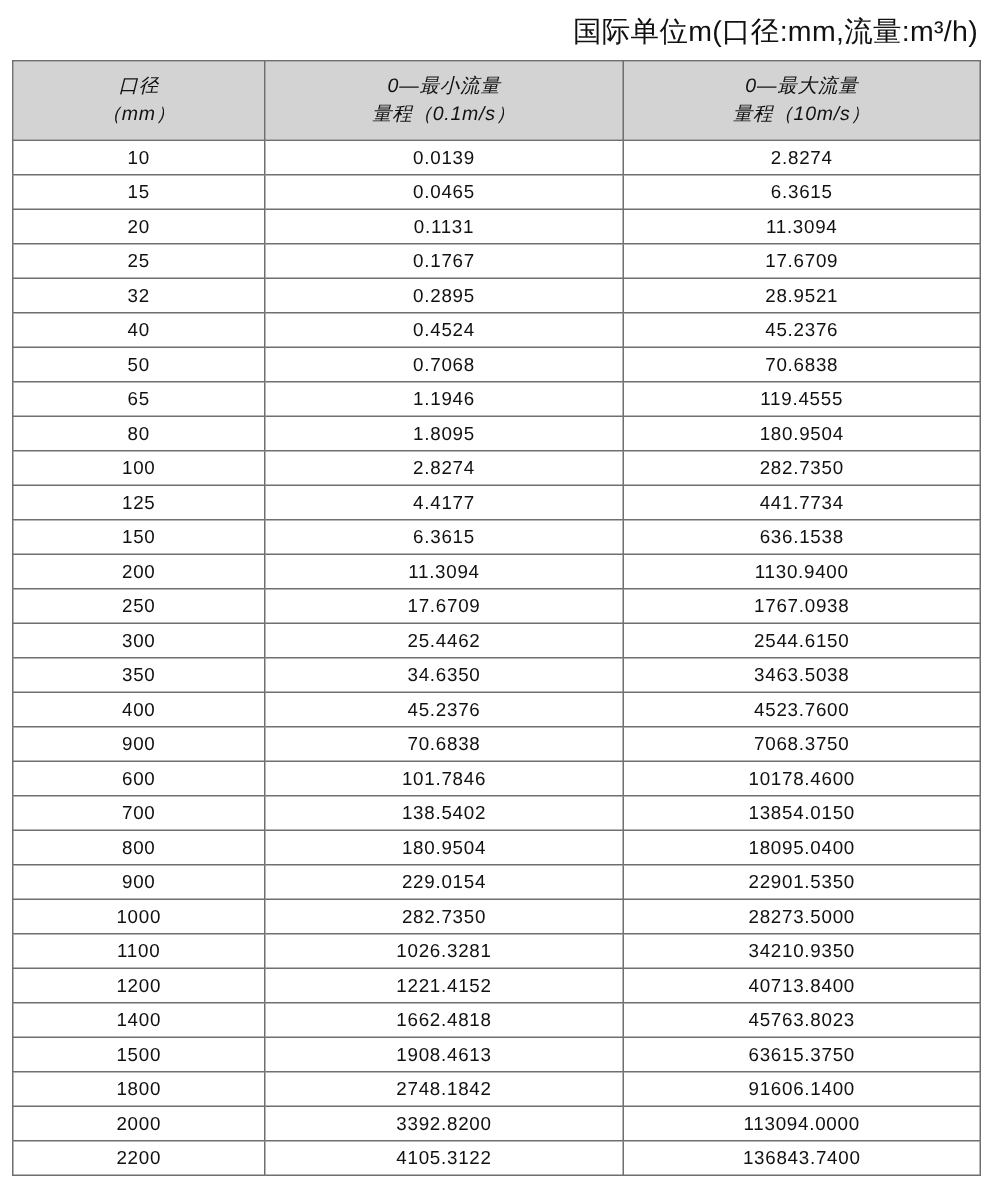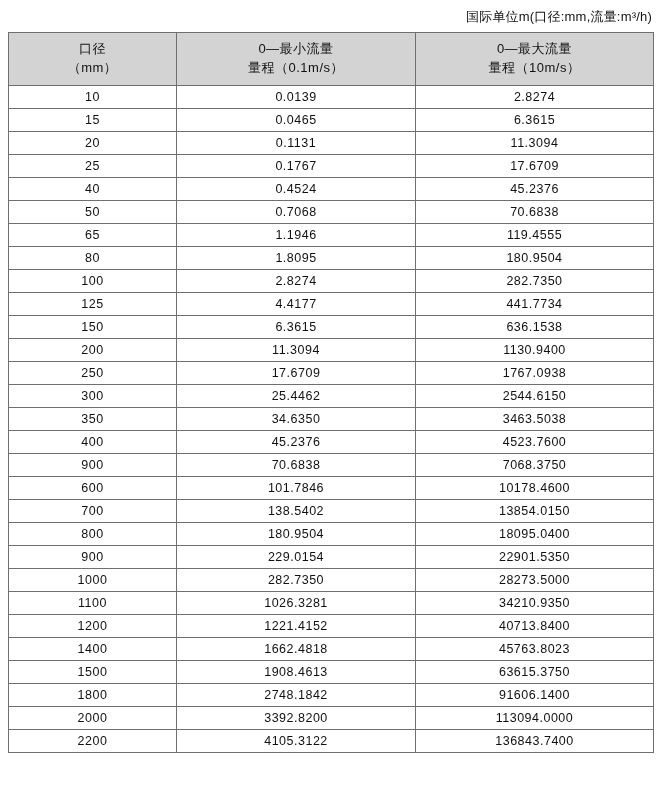--- a/index.html
+++ b/index.html
@@ -15,21 +15,21 @@
     overflow: hidden;
   }
   .page {
     width: 662px;
     height: 798px;
     position: relative;
     box-sizing: border-box;
   }
   .unit-note {
     text-align: right;
-    font-size: 13px;
+    font-size: 19px;
     color: #111;
     padding: 8px 10px 6px 0;
     letter-spacing: 0.2px;
   }
   table.flow-table {
     border-collapse: collapse;
     width: 645px;
     margin: 0 auto;
     table-layout: fixed;
   }
@@ -41,20 +41,21 @@
     font-size: 12.5px;
     color: #111;
     letter-spacing: 0.5px;
   }
   table.flow-table thead th {
     background: #d3d3d3;
     font-weight: normal;
     padding: 7px 2px;
     line-height: 1.45;
     font-size: 13px;
+    font-style: italic;
   }
   table.flow-table thead th .hdr-line {
     display: block;
   }
   table.flow-table tbody td {
     height: 20px;
     padding: 1px 2px;
   }
   col.c1 { width: 168px; }
   col.c2 { width: 239px; }
@@ -104,20 +105,25 @@
           <td>20</td>
           <td>0.1131</td>
           <td>11.3094</td>
         </tr>
         <tr>
           <td>25</td>
           <td>0.1767</td>
           <td>17.6709</td>
         </tr>
         <tr>
+          <td>32</td>
+          <td>0.2895</td>
+          <td>28.9521</td>
+        </tr>
+        <tr>
           <td>40</td>
           <td>0.4524</td>
           <td>45.2376</td>
         </tr>
         <tr>
           <td>50</td>
           <td>0.7068</td>
           <td>70.6838</td>
         </tr>
         <tr>

